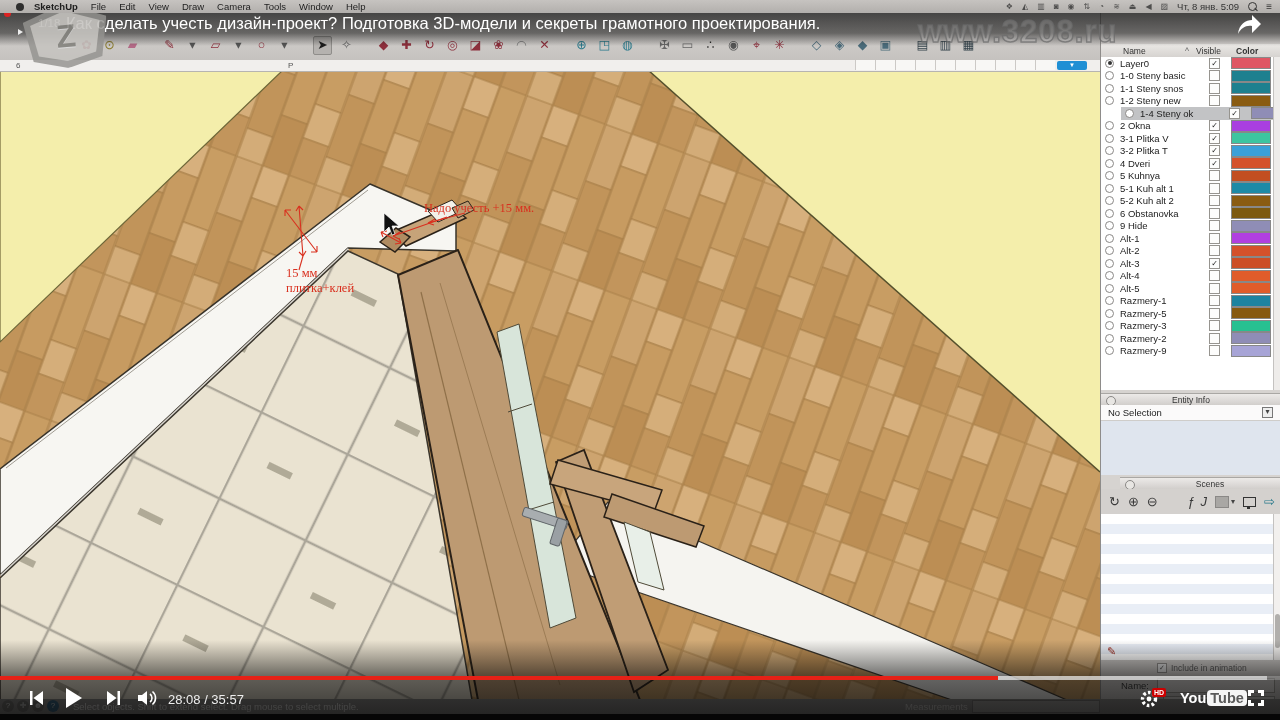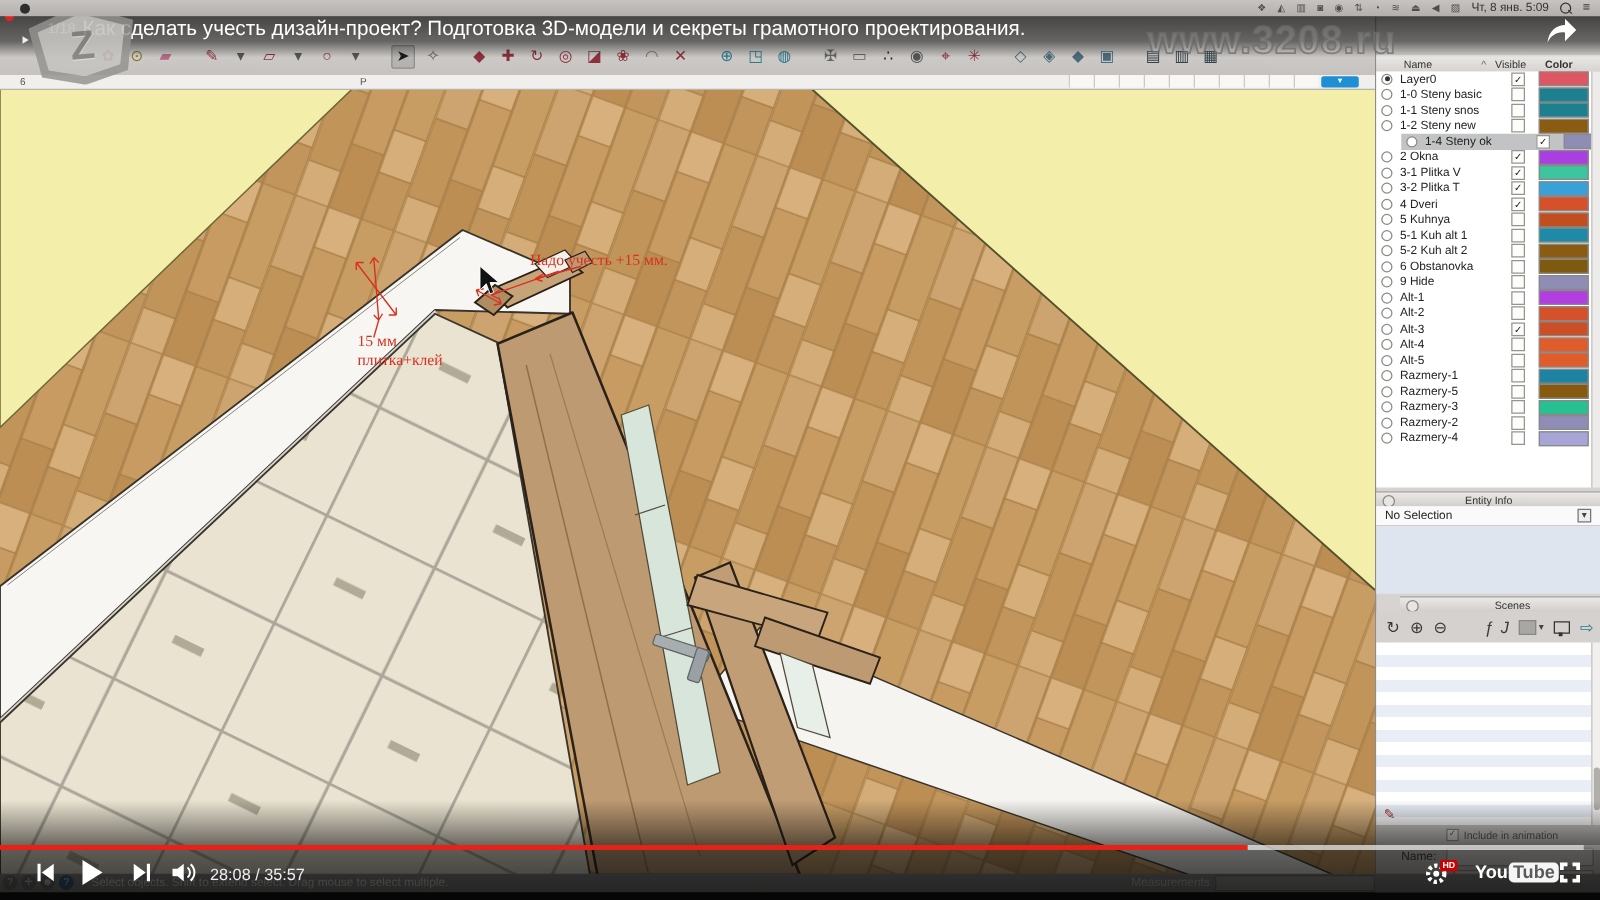--- a/index.html
+++ b/index.html
@@ -429,21 +429,21 @@
         <span class="lsw" style="background: rgb(40, 192, 145);"></span>
       </div>
       <div class="lrow">
         <span class="lradio"></span>
         <span class="lname">Razmery-2</span>
         <span class="lchk"></span>
         <span class="lsw" style="background: rgb(143, 141, 182);"></span>
       </div>
       <div class="lrow">
         <span class="lradio"></span>
-        <span class="lname">Razmery-4</span>
+        <span class="lname">Razmery-9</span>
         <span class="lchk"></span>
         <span class="lsw" style="background: rgb(167, 164, 214);"></span>
       </div>
     </div>
   <div id="layer-scroll"></div>
 
   <div class="phead" style="top:380px;">
     <span class="knob"></span>
     <span>Entity Info</span>
   </div>
@@ -549,20 +549,31 @@
 
 <div id="logo">
   <div class="hex"></div>
   <div class="hex in"></div>
   <div id="logo-z">Z</div>
 </div>
 <div id="watermark">www.3208.ru</div>
 
 <div id="menubar">
   <span id="apple-dot"></span>
+  <span id="menu-items" style="display:flex;">
+      <span class="mitem b">SketchUp</span>
+      <span class="mitem">File</span>
+      <span class="mitem">Edit</span>
+      <span class="mitem">View</span>
+      <span class="mitem">Draw</span>
+      <span class="mitem">Camera</span>
+      <span class="mitem">Tools</span>
+      <span class="mitem">Window</span>
+      <span class="mitem">Help</span>
+    </span>
   <span id="menu-right">
     <span id="menu-status-icons" style="display:flex;gap:9px;">
         <span class="sicon">❖</span>
         <span class="sicon">◭</span>
         <span class="sicon">▥</span>
         <span class="sicon">◙</span>
         <span class="sicon">◉</span>
         <span class="sicon">⇅</span>
         <span class="sicon">◔</span>
         <span class="sicon">≋</span>

